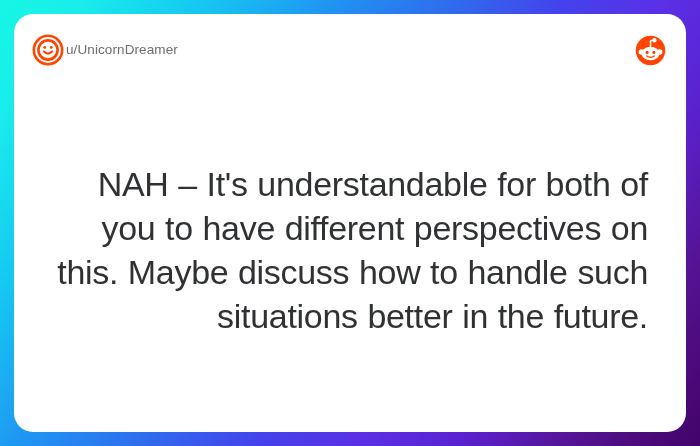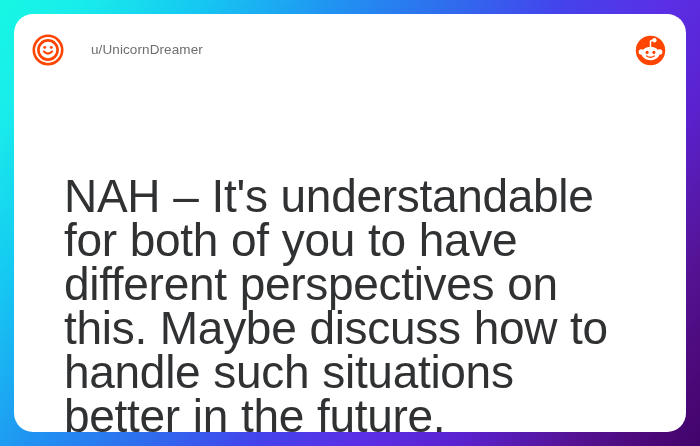--- a/index.html
+++ b/index.html
@@ -55,21 +55,21 @@
     height: 72px;
     display: flex;
     align-items: center;
     padding: 0 20px 0 18px;
     box-sizing: border-box;
   }
 
   .author-block {
     display: flex;
     align-items: center;
-    gap: 27px;
+    gap: 2px;
   }
 
   .avatar {
     width: 32px;
     height: 32px;
     flex: 0 0 32px;
     display: block;
   }
 
   .author-name {
@@ -91,27 +91,28 @@
 
   
   .card-body {
     position: absolute;
     left: 38px;
     right: 38px;
     top: 148px;
   }
 
   .post-text {
-    margin: 12px;
-    font-size: 46px;
+    margin: 0;
+    font-size: 34px;
     line-height: 44px;
     color: #2F3133;
     font-weight: 400;
     letter-spacing: -0.3px;
     word-spacing: 0.5px;
+    text-align: right;
   }
 </style>
 </head>
 <body>
 
 <div id="canvas">
 
   <div id="card">
 
     <div class="card-header">

